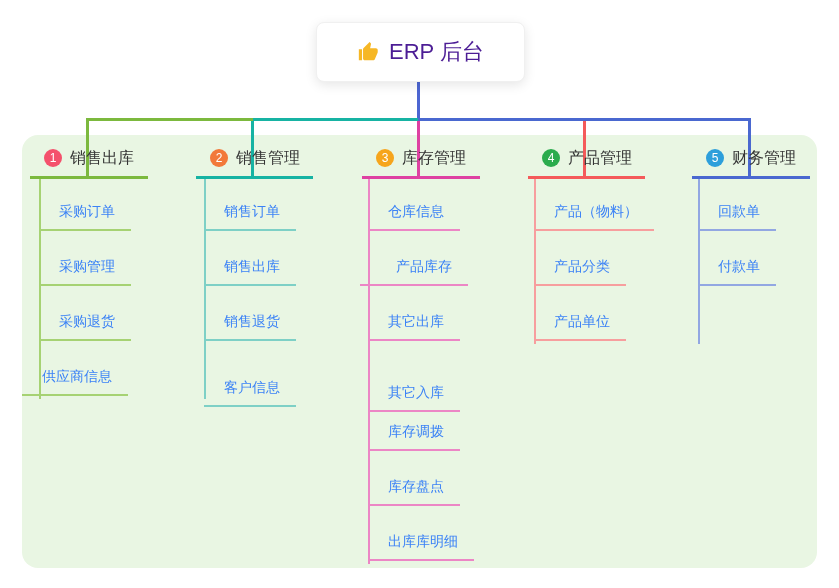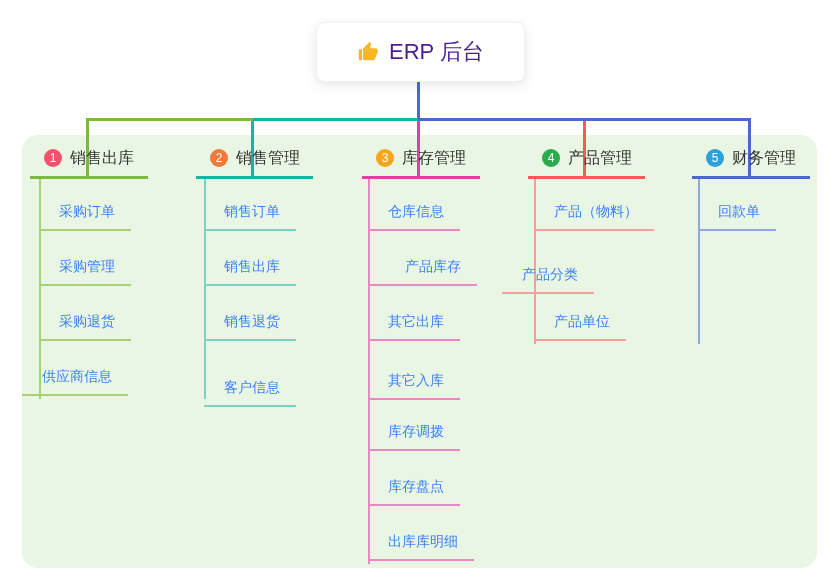--- a/index.html
+++ b/index.html
@@ -102,36 +102,37 @@
   <div class="child ch2" style="left:204px; top:250px;">销售出库</div>
   <div class="child ch2" style="left:204px; top:305px;">销售退货</div>
   <div class="child ch2" style="left:204px; top:360px;margin-top:11px;">客户信息</div>
 
   <div class="branch-header bh3" style="left:362px; width:118px;">
     <span class="num-circle nc3">3</span>
     <span>库存管理</span>
   </div>
   <div class="spine sp3" style="left:368px; height:385px;"></div>
   <div class="child ch3" style="left:368px; top:195px;">仓库信息</div>
-  <div class="child ch3" style="left:369px; top:250px;padding-left:36px;">产品库存</div>
+  <div class="child ch3" style="left:360px; top:250px;padding-left:36px;">产品库存</div>
   <div class="child ch3" style="left:368px; top:305px;">其它出库</div>
-  <div class="child ch3" style="left:368px; top:364px;">其它入库</div>
+  <div class="child ch3" style="left:368px; top:376px;">其它入库</div>
   <div class="child ch3" style="left:368px; top:415px;">库存调拨</div>
   <div class="child ch3" style="left:368px; top:470px;">库存盘点</div>
   <div class="child ch3" style="left:368px; top:525px;">出库库明细</div>
 
   <div class="branch-header bh4" style="left:528px; width:117px;">
     <span class="num-circle nc4">4</span>
     <span>产品管理</span>
   </div>
   <div class="spine sp4" style="left:534px; height:165px;"></div>
   <div class="child ch4" style="left:534px; top:195px;">产品（物料）</div>
-  <div class="child ch4" style="left:502px; top:250px;margin-top:8px;">产品分类</div>
+  <div class="child ch4" style="left:534px; top:250px;">产品分类</div>
   <div class="child ch4" style="left:534px; top:305px;">产品单位</div>
 
   <div class="branch-header bh5" style="left:692px; width:118px;">
     <span class="num-circle nc5">5</span>
     <span>财务管理</span>
   </div>
   <div class="spine sp5" style="left:698px; height:165px;"></div>
   <div class="child ch5" style="left:698px; top:195px;">回款单</div>
+  <div class="child ch5" style="left:698px; top:250px;">付款单</div>
 
 </div>
 
 </body></html>

